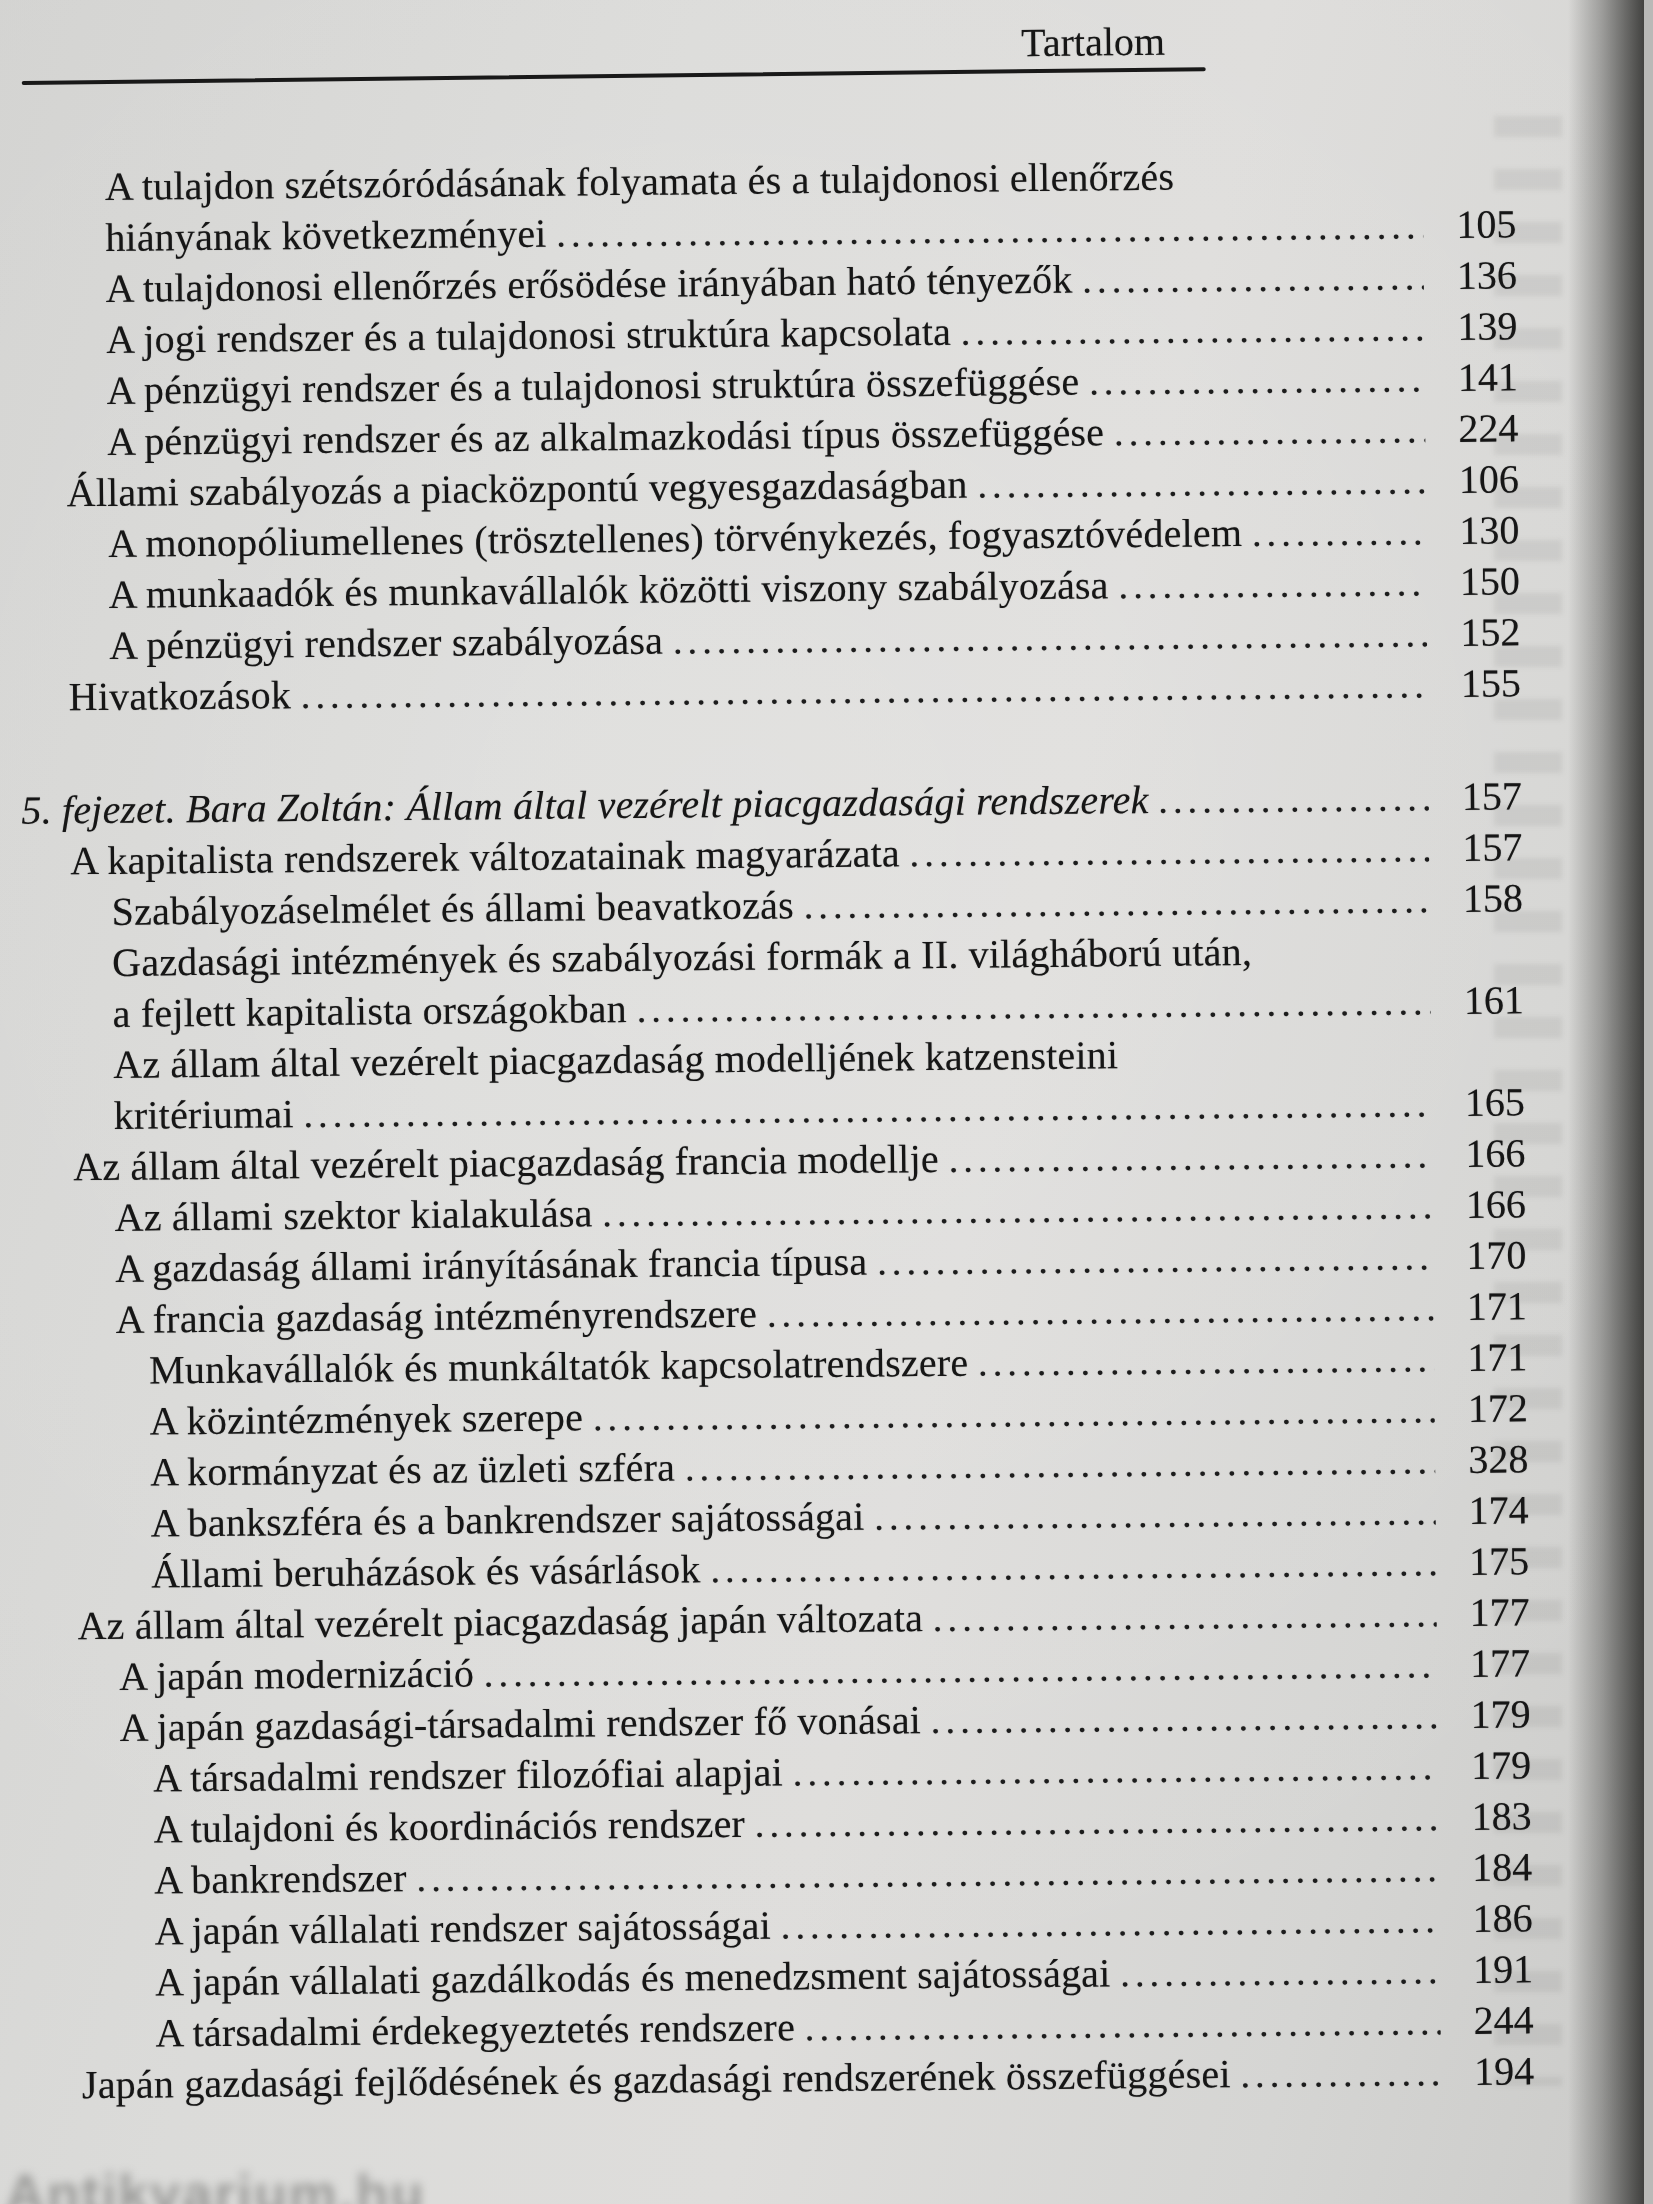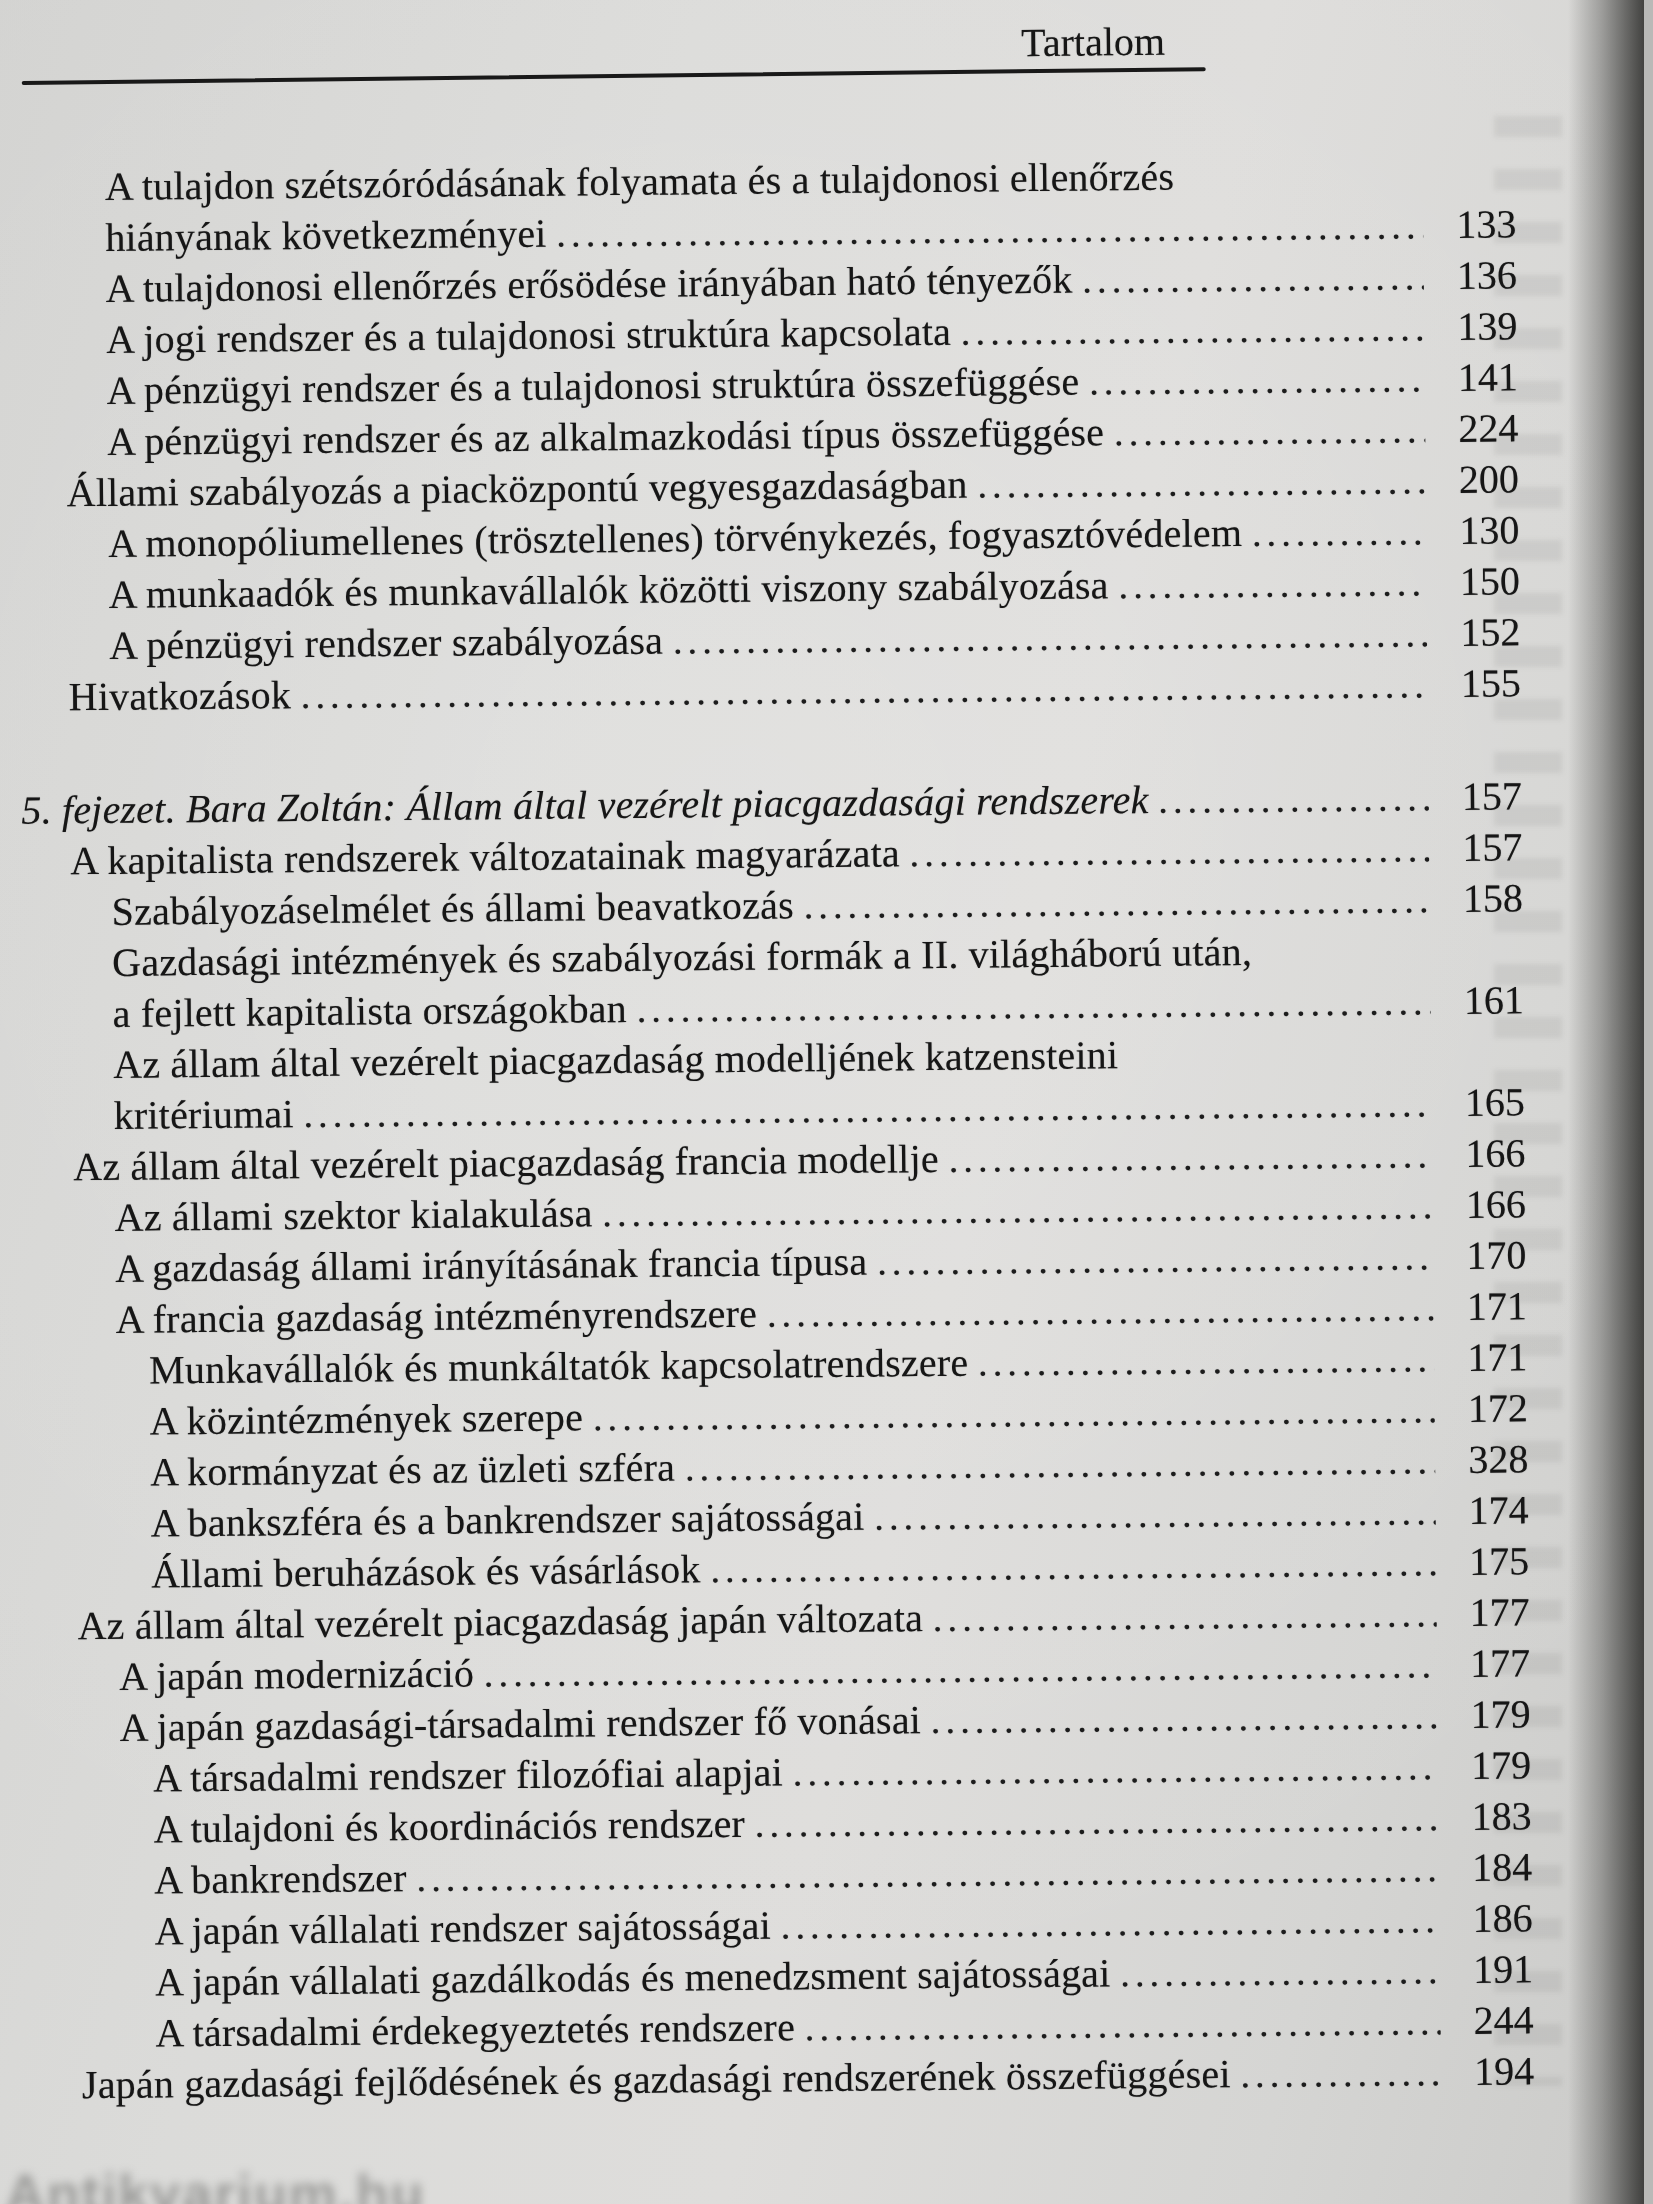--- a/index.html
+++ b/index.html
@@ -95,21 +95,21 @@
     <div class="toc">
   <div class="row ind2 noleader">
     <span class="t">A tulajdon szétszóródásának folyamata és a tulajdonosi ellenőrzés</span>
     <span class="leader"></span>
 
   </div>
 
   <div class="row ind2">
     <span class="t">hiányának következményei</span>
     <span class="leader"></span>
-    <span class="pg">133</span>
+    <span class="pg">105</span>
   </div>
 
   <div class="row ind2">
     <span class="t">A tulajdonosi ellenőrzés erősödése irányában ható tényezők</span>
     <span class="leader"></span>
     <span class="pg">136</span>
   </div>
 
   <div class="row ind2">
     <span class="t">A jogi rendszer és a tulajdonosi struktúra kapcsolata</span>
@@ -125,21 +125,21 @@
 
   <div class="row ind2">
     <span class="t">A pénzügyi rendszer és az alkalmazkodási típus összefüggése</span>
     <span class="leader"></span>
     <span class="pg">224</span>
   </div>
 
   <div class="row ind1">
     <span class="t">Állami szabályozás a piacközpontú vegyesgazdaságban</span>
     <span class="leader"></span>
-    <span class="pg">200</span>
+    <span class="pg">106</span>
   </div>
 
   <div class="row ind2">
     <span class="t">A monopóliumellenes (trösztellenes) törvénykezés, fogyasztóvédelem</span>
     <span class="leader"></span>
     <span class="pg">130</span>
   </div>
 
   <div class="row ind2">
     <span class="t">A munkaadók és munkavállalók közötti viszony szabályozása</span>

